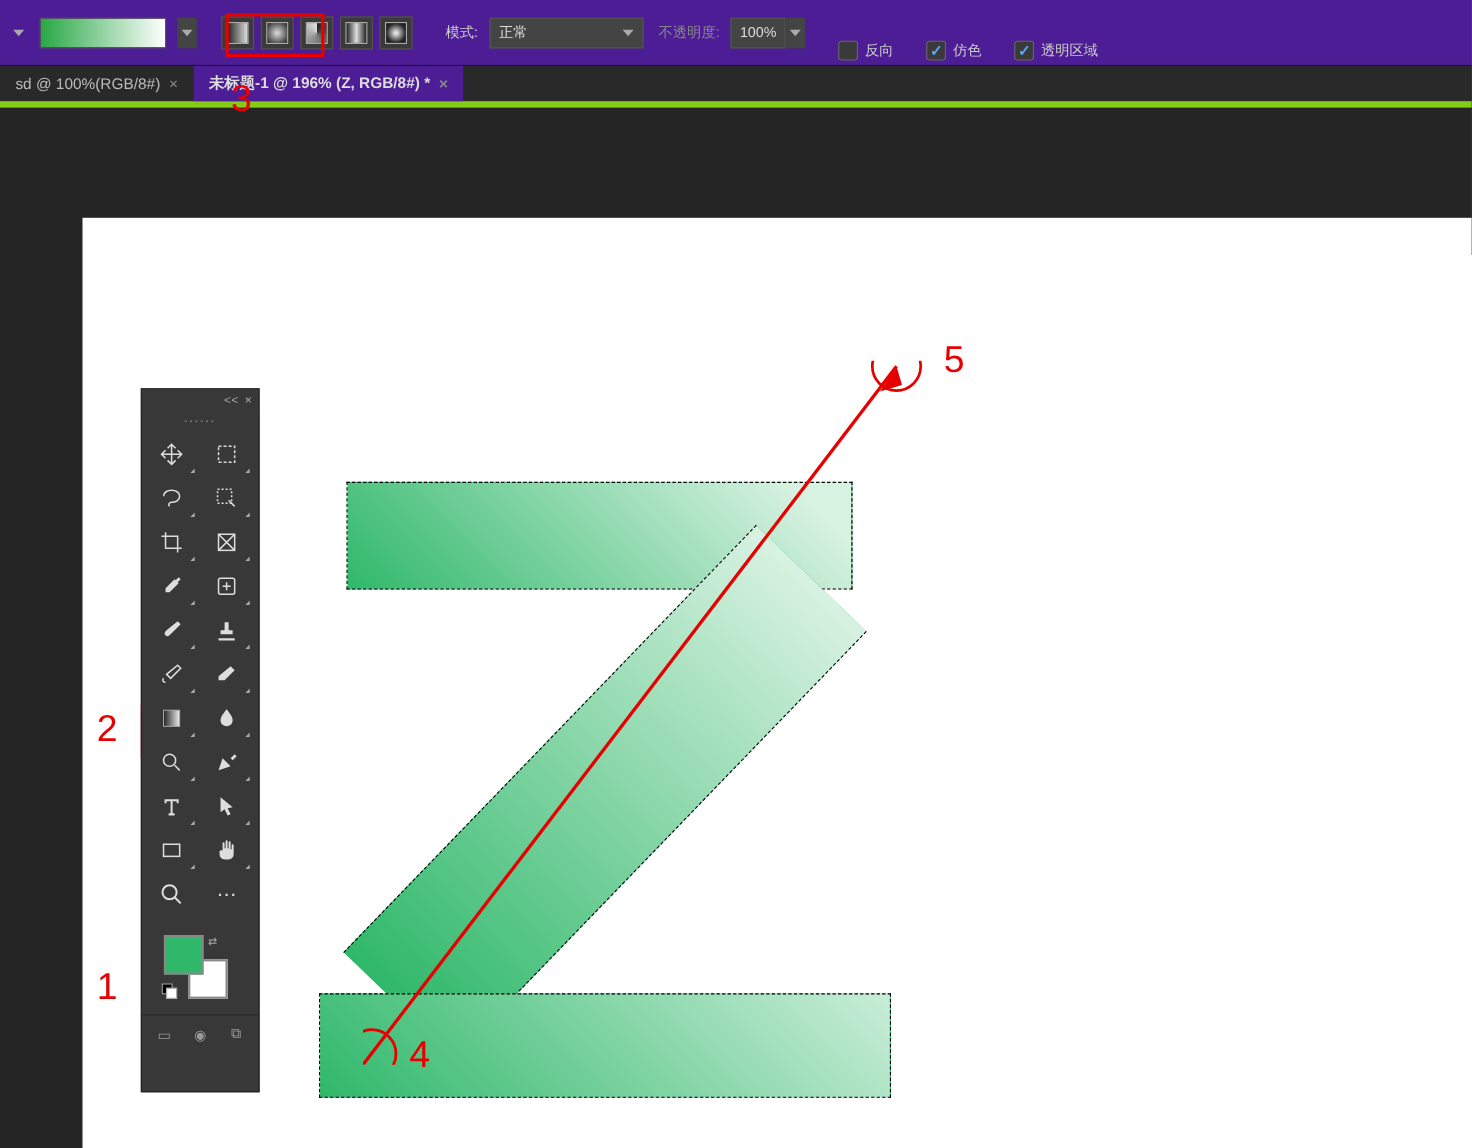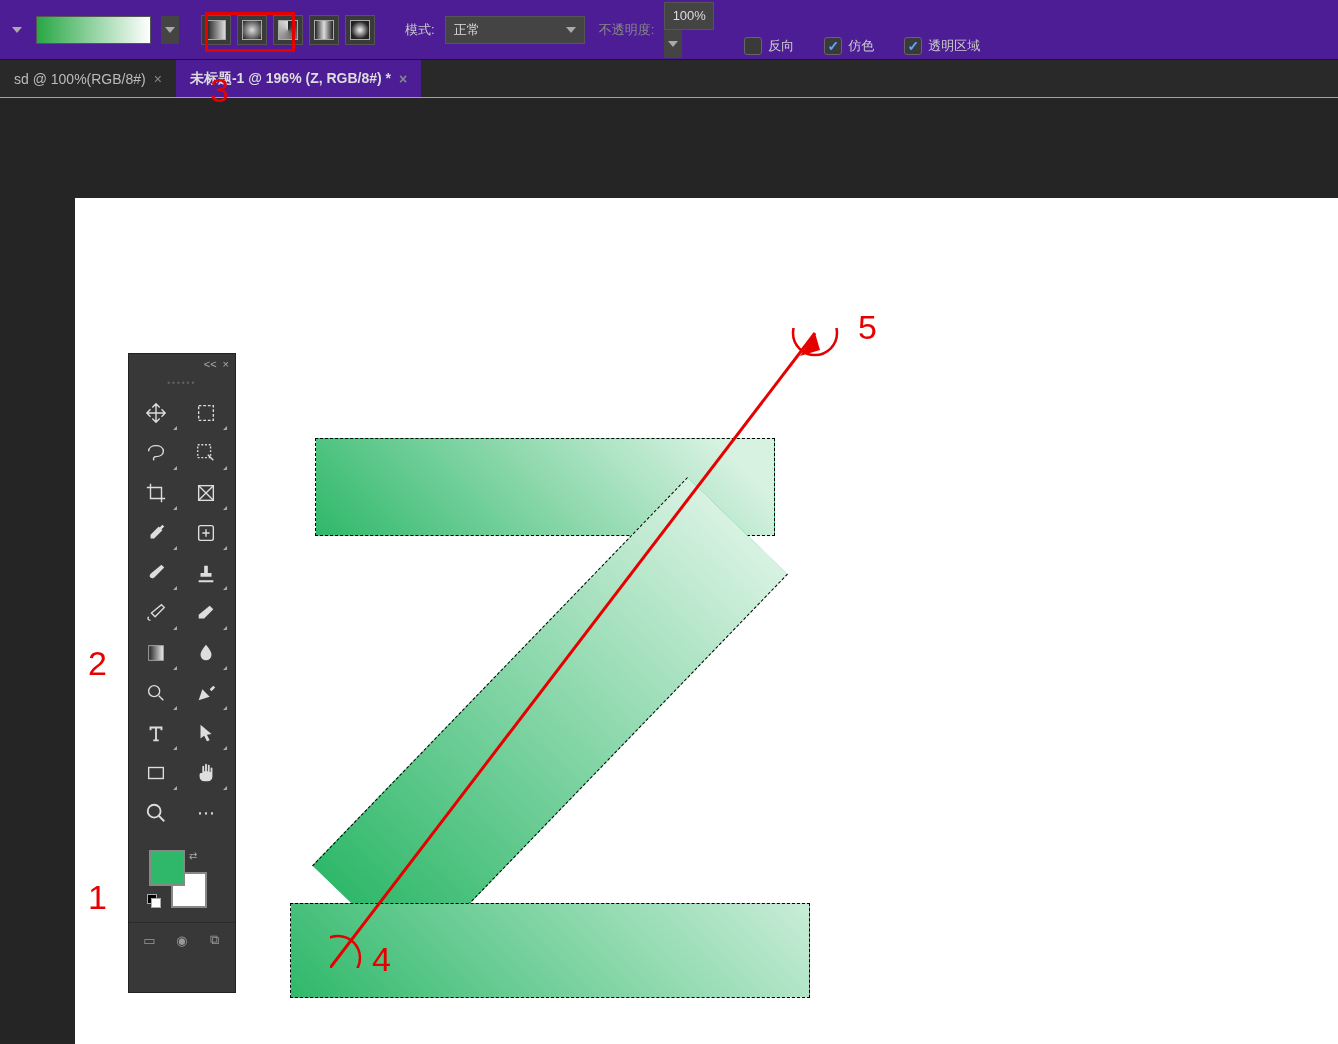--- a/index.html
+++ b/index.html
@@ -136,21 +136,21 @@
       font-size: 14px;
       font-weight: bold;
     }
     
     
     .tab-bar {
       height: 38px;
       background: #292929;
       display: flex;
       align-items: center;
-      border-bottom: 1px solid #84cc16;
+      border-bottom: 6px solid #84cc16;
     }
     .tab {
       padding: 0 14px;
       height: 100%;
       display: flex;
       align-items: center;
       color: #bbb;
       cursor: pointer;
       font-size: 14px;
     }
@@ -424,21 +424,21 @@
       </div>
   </div>
 
   <span class="mode-label">模式:</span>
   <div class="mode-select">
     <span>正常</span>
     <span class="chevron-down"></span>
   </div>
 
   <span class="opacity-label">不透明度:</span>
-  <div style="display:flex;flex-direction:column;">
+  <div style="display:flex;">
     <div class="opacity-input" style="display:flex;align-items:center;justify-content:center;">
         <span>100%</span>
       </div>
     <div class="opacity-dd">
         <span class="chevron-down"></span>
       </div>
   </div>
 
   <div class="checkbox-group">
     <div class="checkbox"></div>

